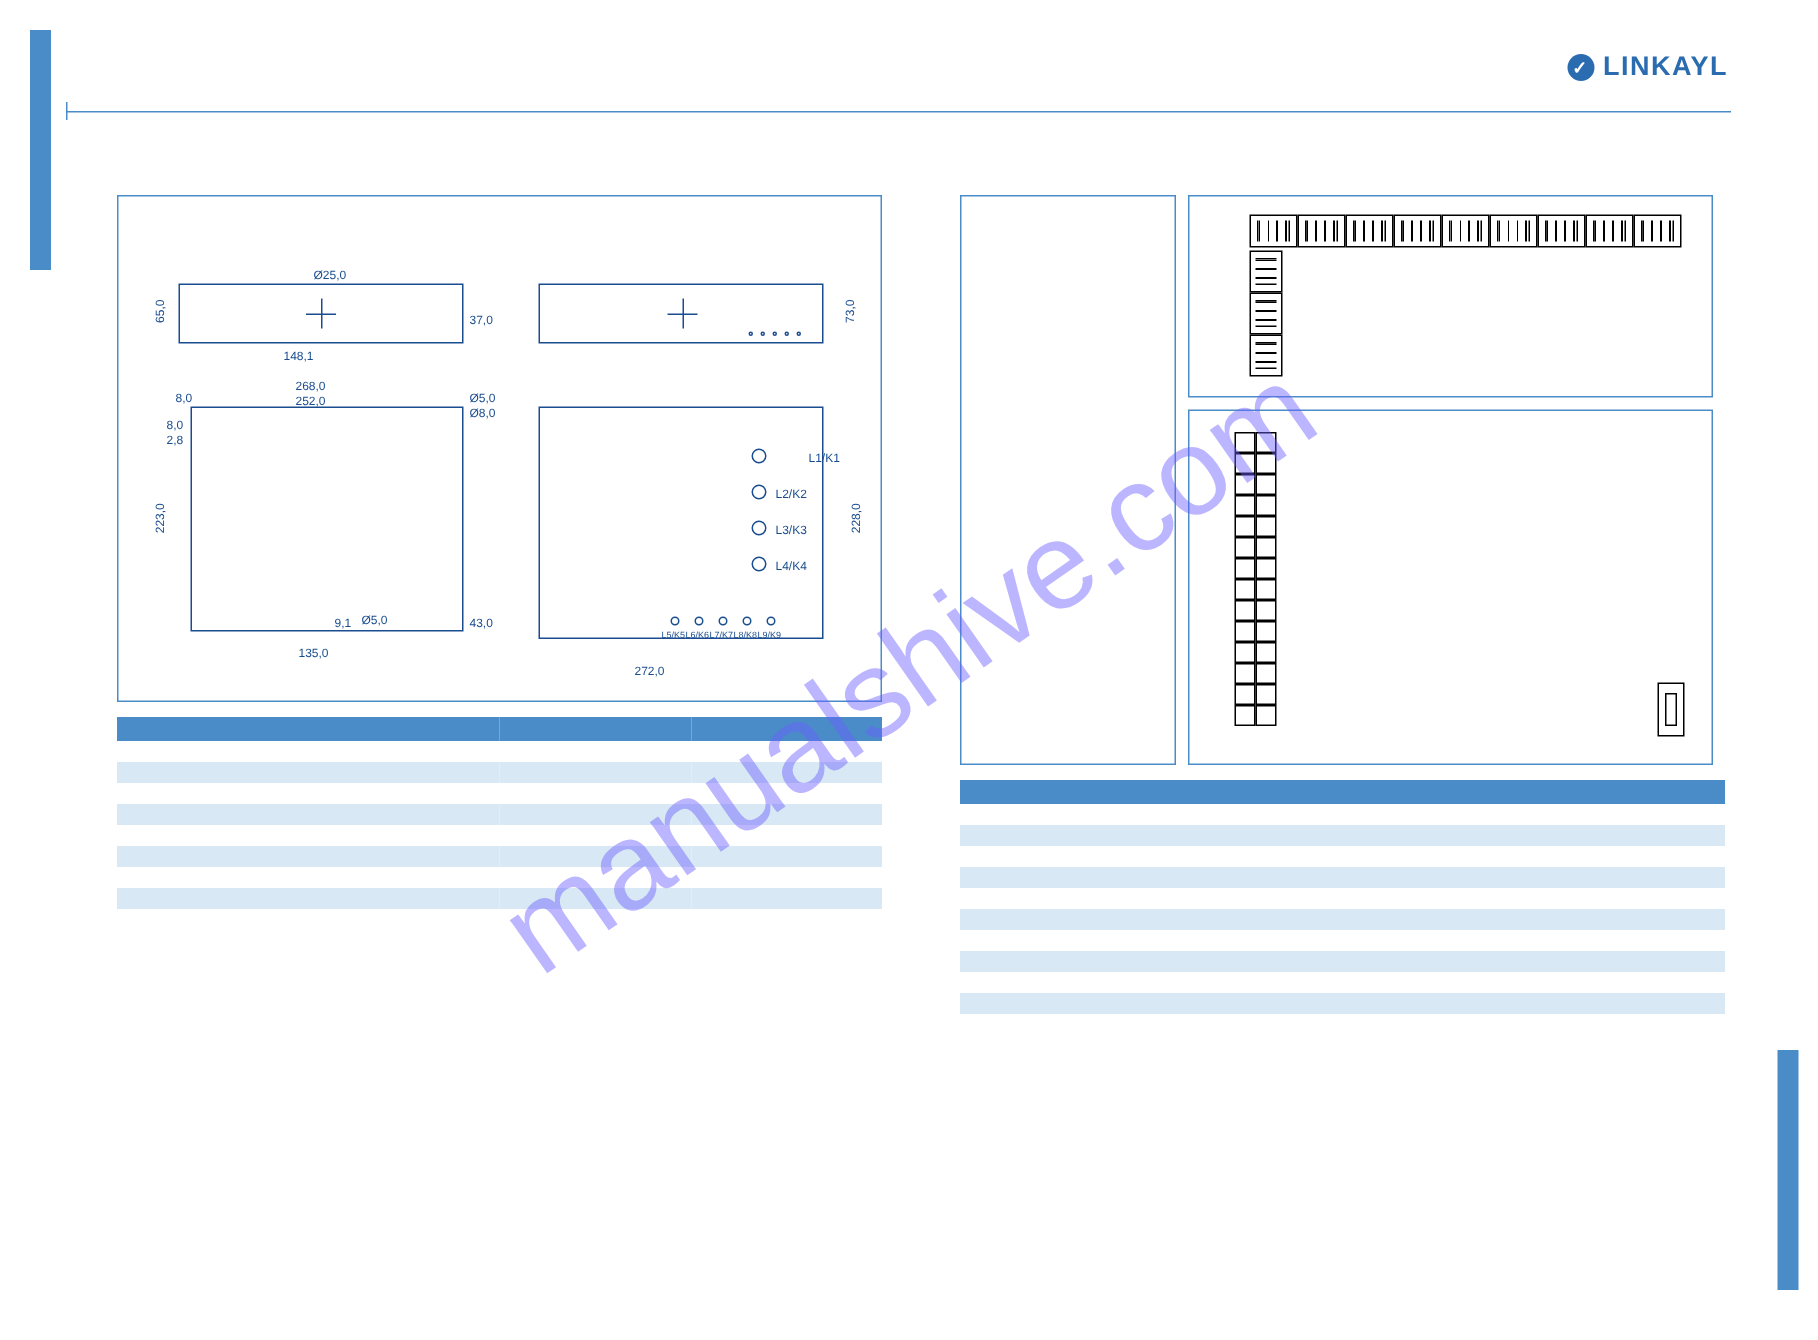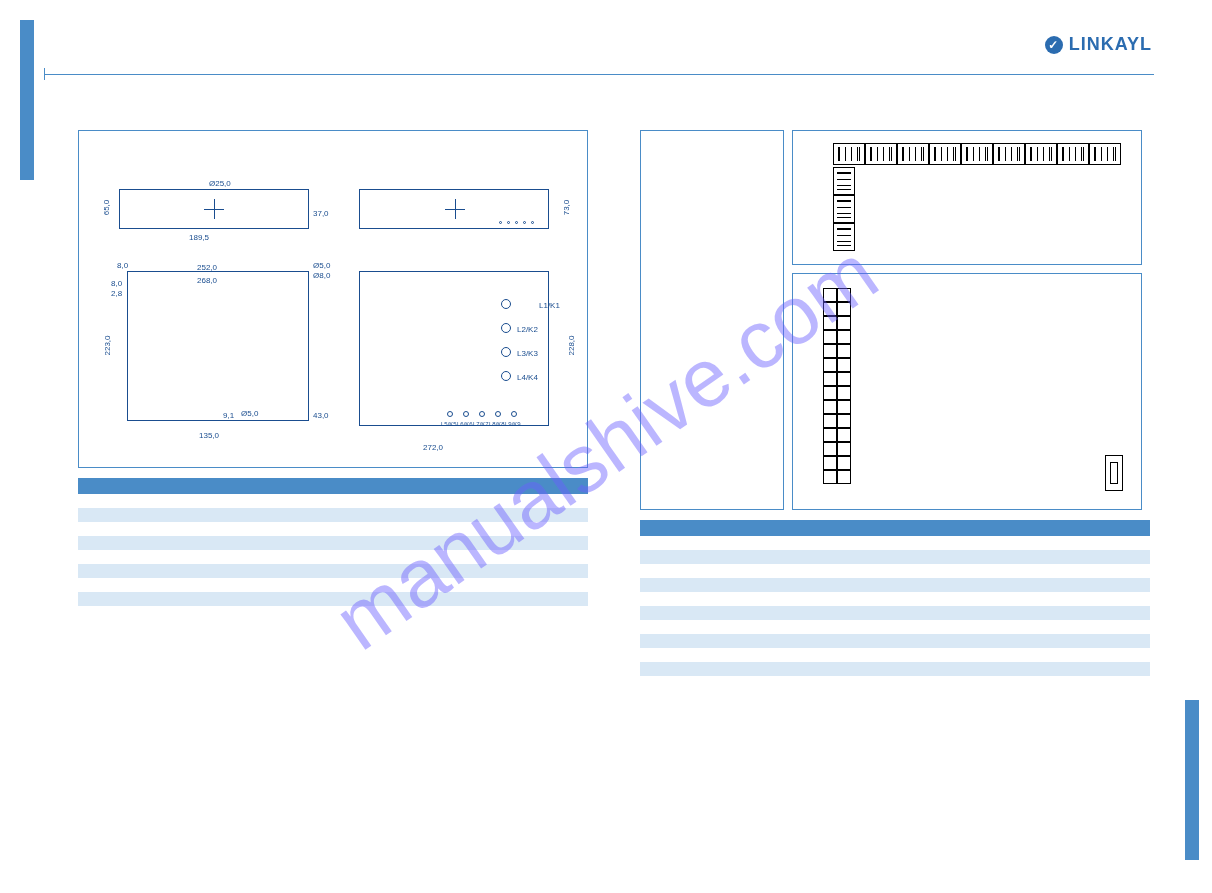--- a/index.html
+++ b/index.html
@@ -201,35 +201,35 @@
 <div class="watermark">manualshive.com</div>
 
 <div class="page page-left">
   <div class="diagram-frame diag-left">
 
     <div class="rect" style="left:40px; top:58px; width:190px; height:40px;"></div>
     <div class="cross" style="left:135px; top:78px;"></div>
     <span class="dim" style="left:130px; top:48px;">Ø25,0</span>
     <span class="dim" style="left:20px; top:72px; transform: rotate(-90deg);">65,0</span>
     <span class="dim" style="left:234px; top:78px;">37,0</span>
-    <span class="dim" style="left:110px; top:102px;">189,5</span>
+    <span class="dim" style="left:110px; top:102px;">148,1</span>
 
     <div class="rect" style="left:280px; top:58px; width:190px; height:40px;"></div>
     <div class="cross" style="left:376px; top:78px;"></div>
     <div style="position:absolute; left:420px; top:92px; width:44px; height:3px;">
       <span class="tiny-circ" style="left:0; top:-2px; width:3px; height:3px;"></span>
       <span class="tiny-circ" style="left:8px; top:-2px; width:3px; height:3px;"></span>
       <span class="tiny-circ" style="left:16px; top:-2px; width:3px; height:3px;"></span>
       <span class="tiny-circ" style="left:24px; top:-2px; width:3px; height:3px;"></span>
       <span class="tiny-circ" style="left:32px; top:-2px; width:3px; height:3px;"></span>
     </div>
     <span class="dim" style="left:480px; top:72px; transform: rotate(-90deg);">73,0</span>
 
     <div class="rect" style="left:48px; top:140px; width:182px; height:150px;"></div>
-    <span class="dim" style="left:118px; top:122px;margin-top:23px;">268,0</span>
+    <span class="dim" style="left:118px; top:122px;">268,0</span>
     <span class="dim" style="left:38px; top:130px;">8,0</span>
     <span class="dim" style="left:118px; top:132px;text-align:center;">252,0</span>
     <span class="dim" style="left:234px; top:130px;">Ø5,0</span>
     <span class="dim" style="left:234px; top:140px;">Ø8,0</span>
     <span class="dim" style="left:32px; top:148px;">8,0</span>
     <span class="dim" style="left:32px; top:158px;">2,8</span>
     <span class="dim" style="left:18px; top:210px; transform: rotate(-90deg);">223,0</span>
     <span class="dim" style="left:144px; top:280px;">9,1</span>
     <span class="dim" style="left:162px; top:278px;">Ø5,0</span>
     <span class="dim" style="left:234px; top:280px;">43,0</span>

